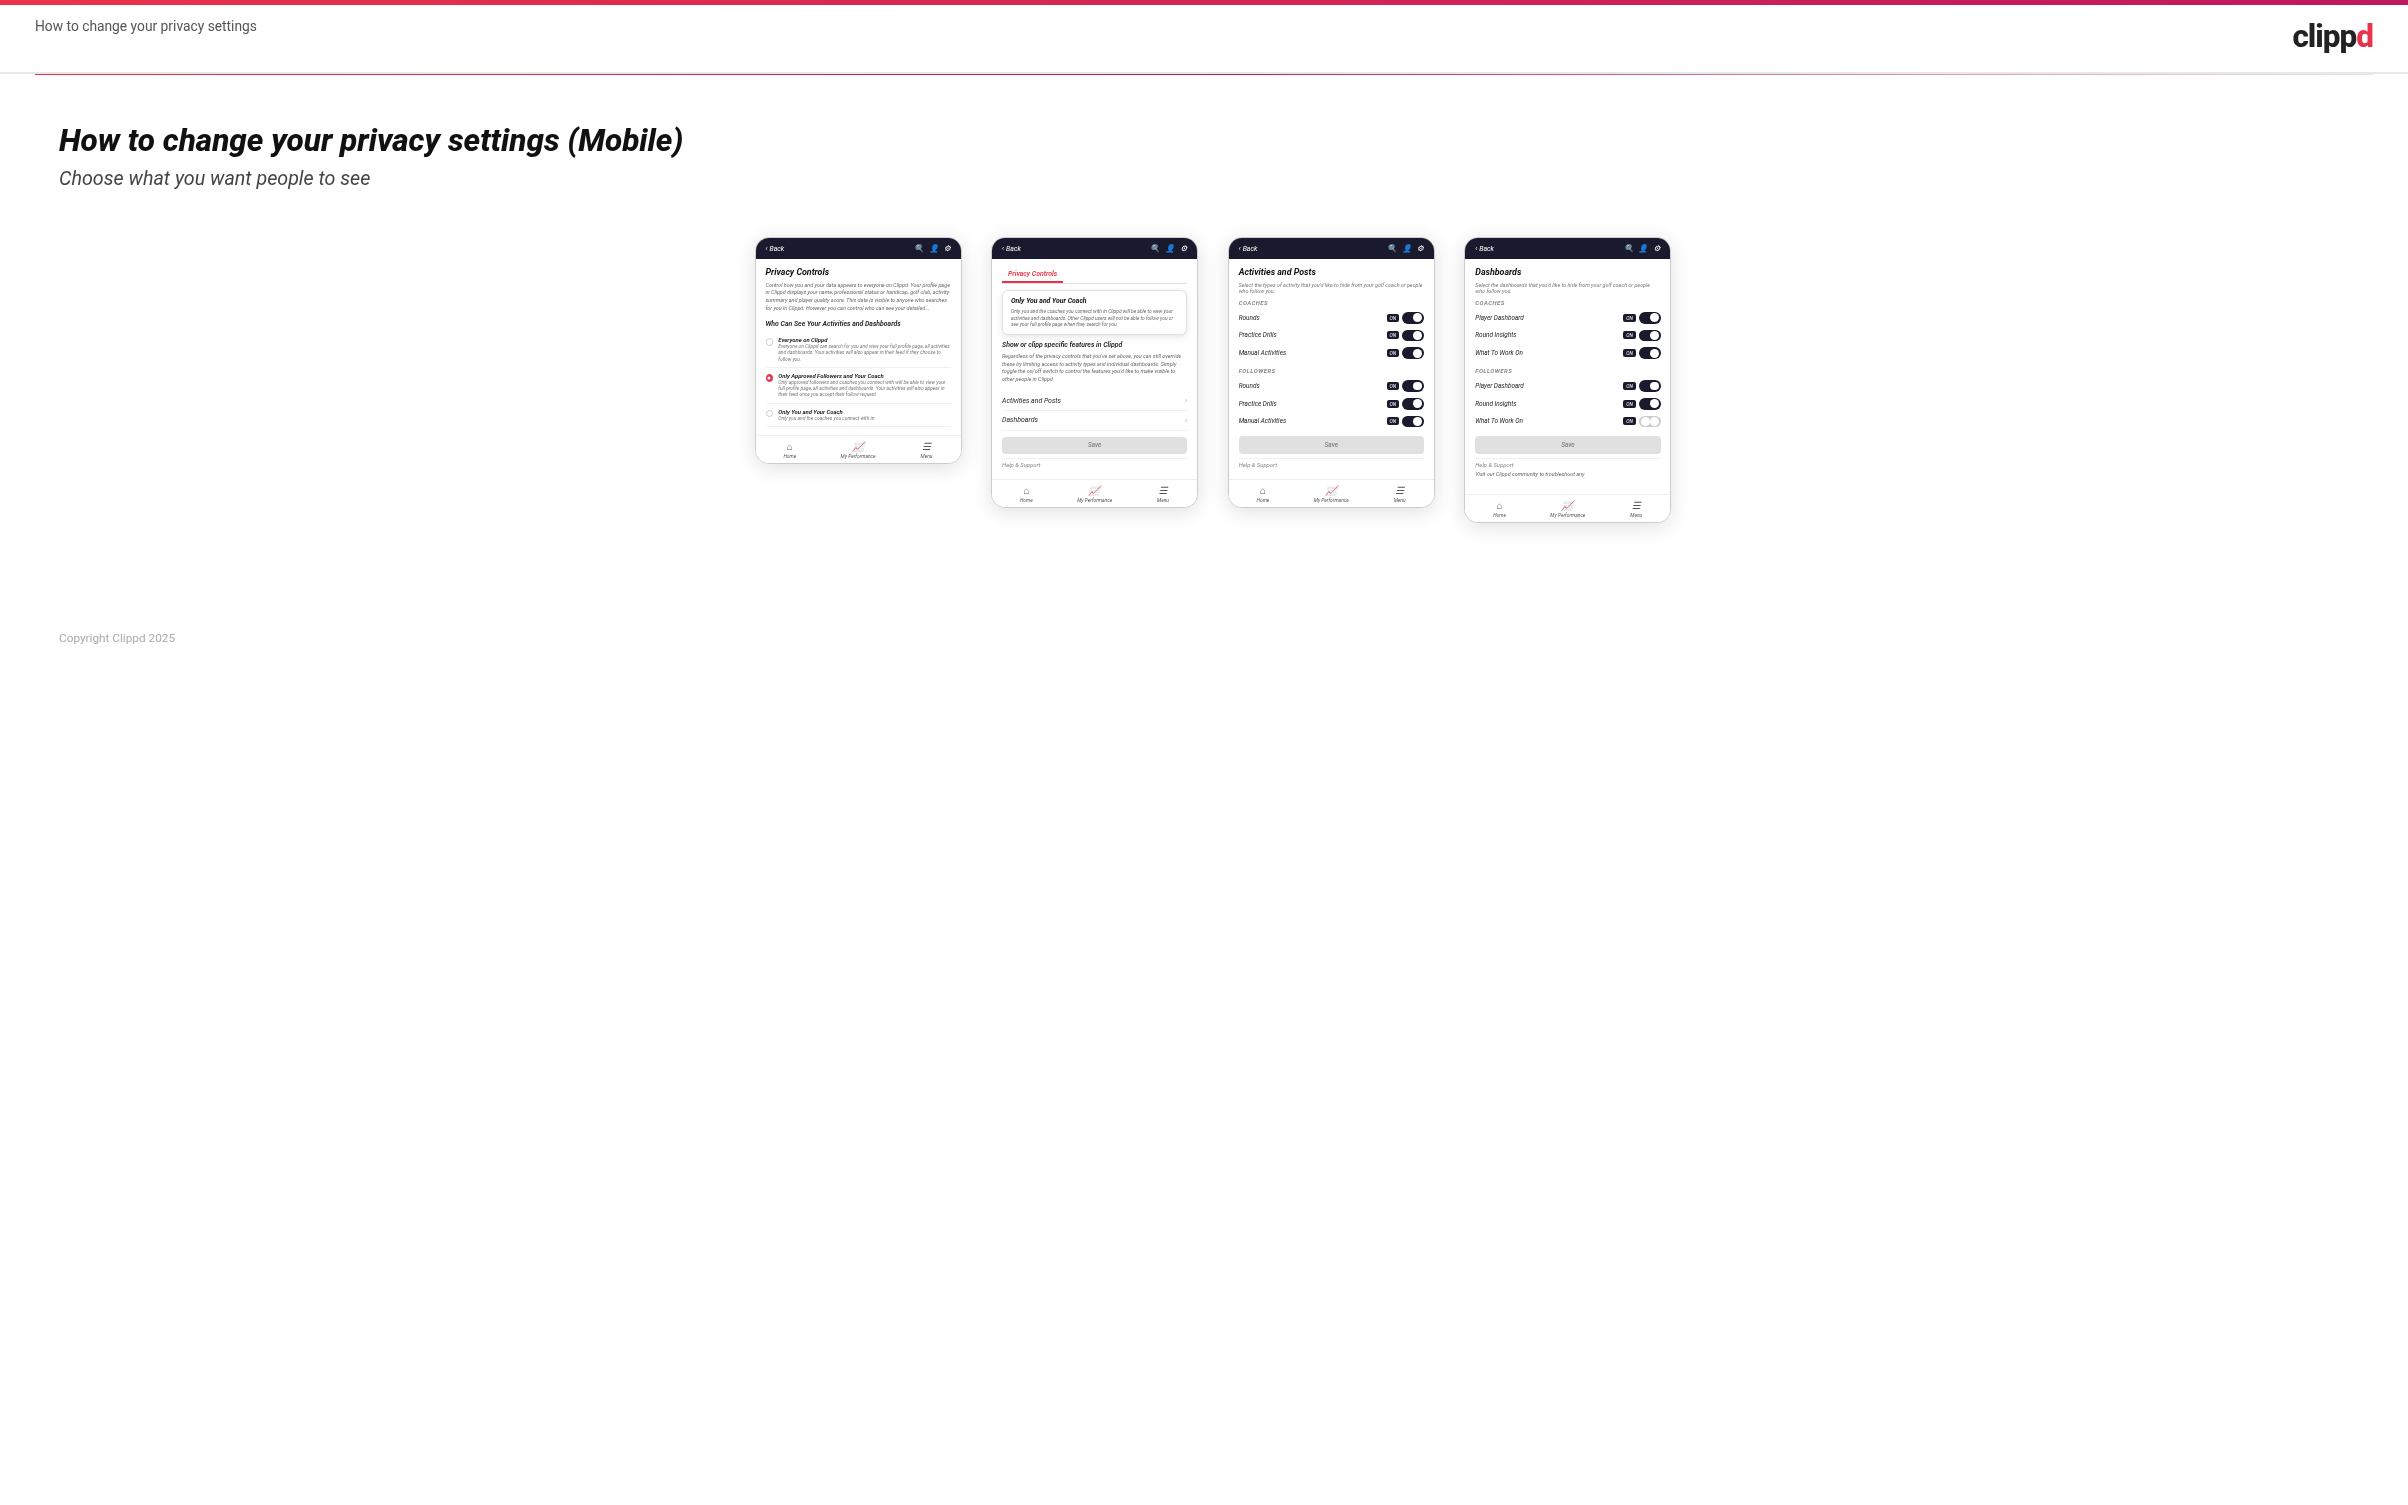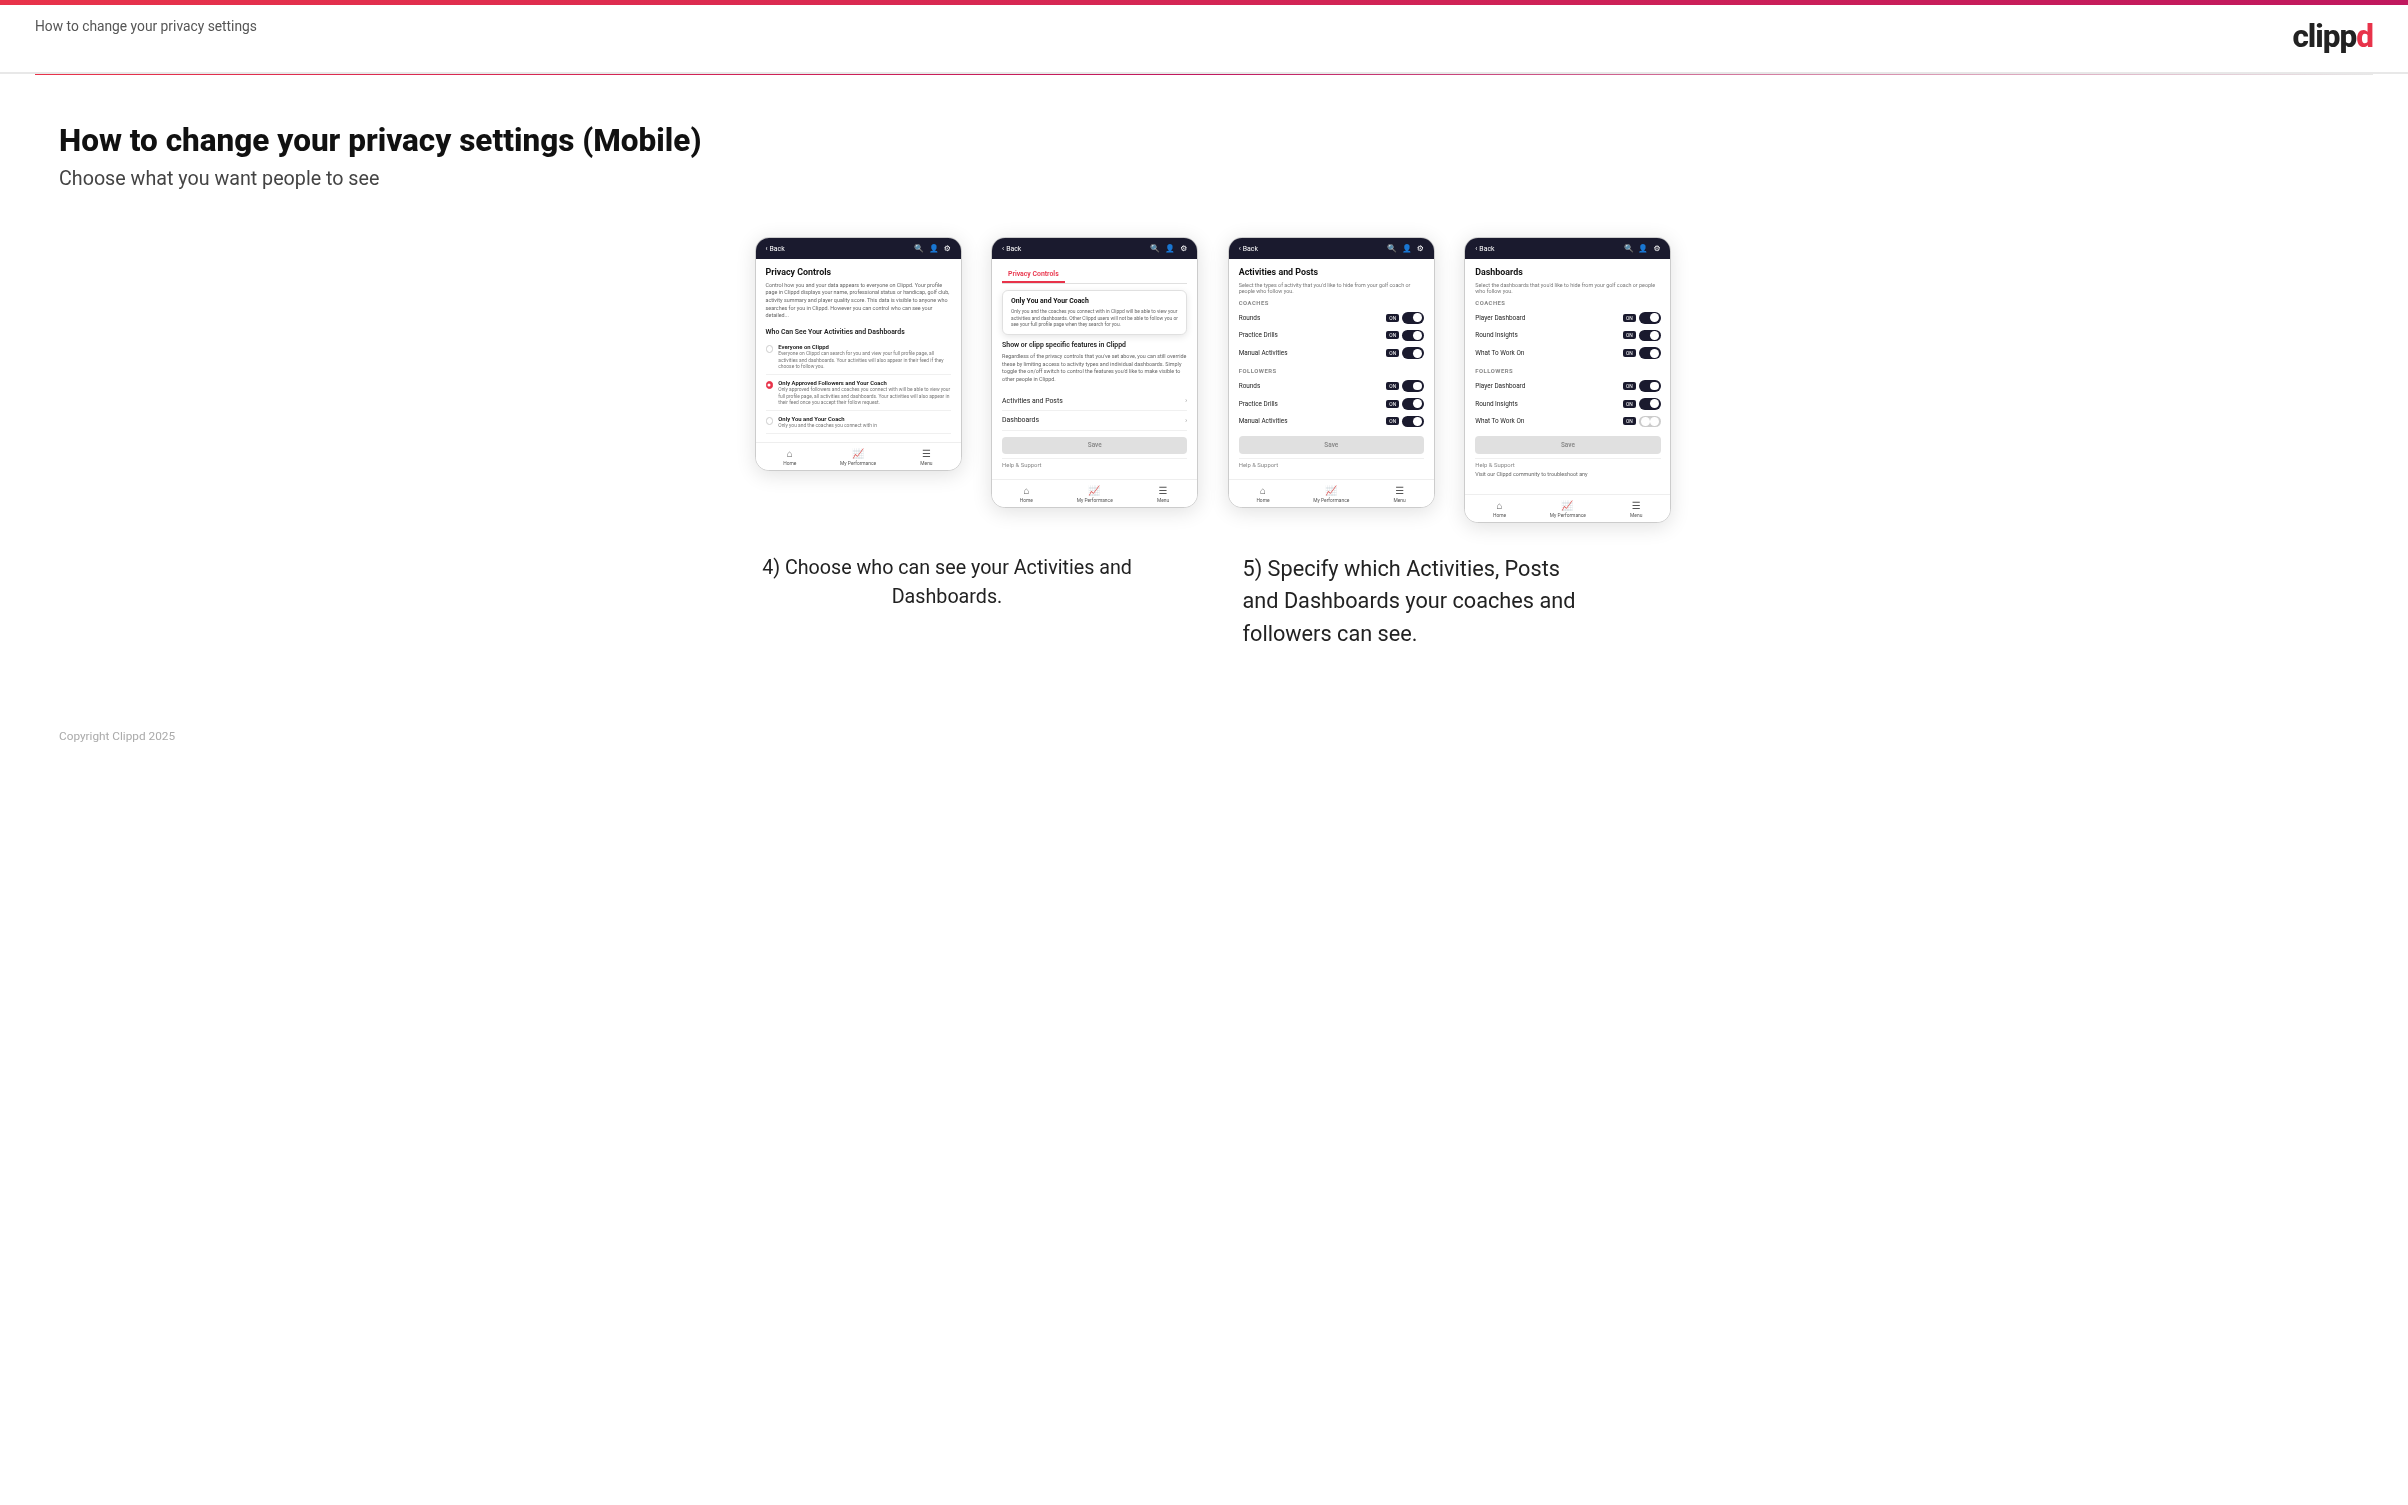--- a/index.html
+++ b/index.html
@@ -43,20 +43,21 @@
     
     .divider {
       height: 1px;
       background: linear-gradient(90deg, #e8334a, #c0185e, #e8e8e8);
       margin: 0 35px;
     }
 
     
     .main-content {
       padding: 47px 41px 59px 59px;
+      font-style: italic;
     }
 
     .page-title {
       font-size: 31.5px;
       font-weight: 800;
       color: #111;
       margin-bottom: 7.9px;
     }
     .page-subtitle {
       font-size: 19.7px;
@@ -647,34 +648,19 @@
           <div class="phone-tab">
             <span class="phone-tab-icon">☰</span>
             <span class="phone-tab-label">Menu</span>
           </div>
         </div>
       </div>
     </div>
 
   </div>
 
-  <div class="bottom-row">
-
-    <div style="display:flex;flex-direction:column;align-items:center;width:473px;">
-      <div class="caption-step" style="text-align:center;font-size:19.7px;font-weight:400;">4) Choose who can see your Activities and Dashboards.</div>
-    </div>
-
-    <div style="display:flex;flex-direction:column;align-items:flex-start;width:473px;">
-      <div class="caption-step" style="font-size:21.7px;font-weight:400;line-height:1.5;">
-        <span>5) Specify which Activities, Posts</span><br>
-        <span>and Dashboards your  coaches and</span><br>
-        <span>followers can see.</span>
-      </div>
-    </div>
-
-  </div>
 
 </div>
 
 <div class="footer">
   <span>Copyright Clippd 2025</span>
 </div>
 
 
 </body></html>

